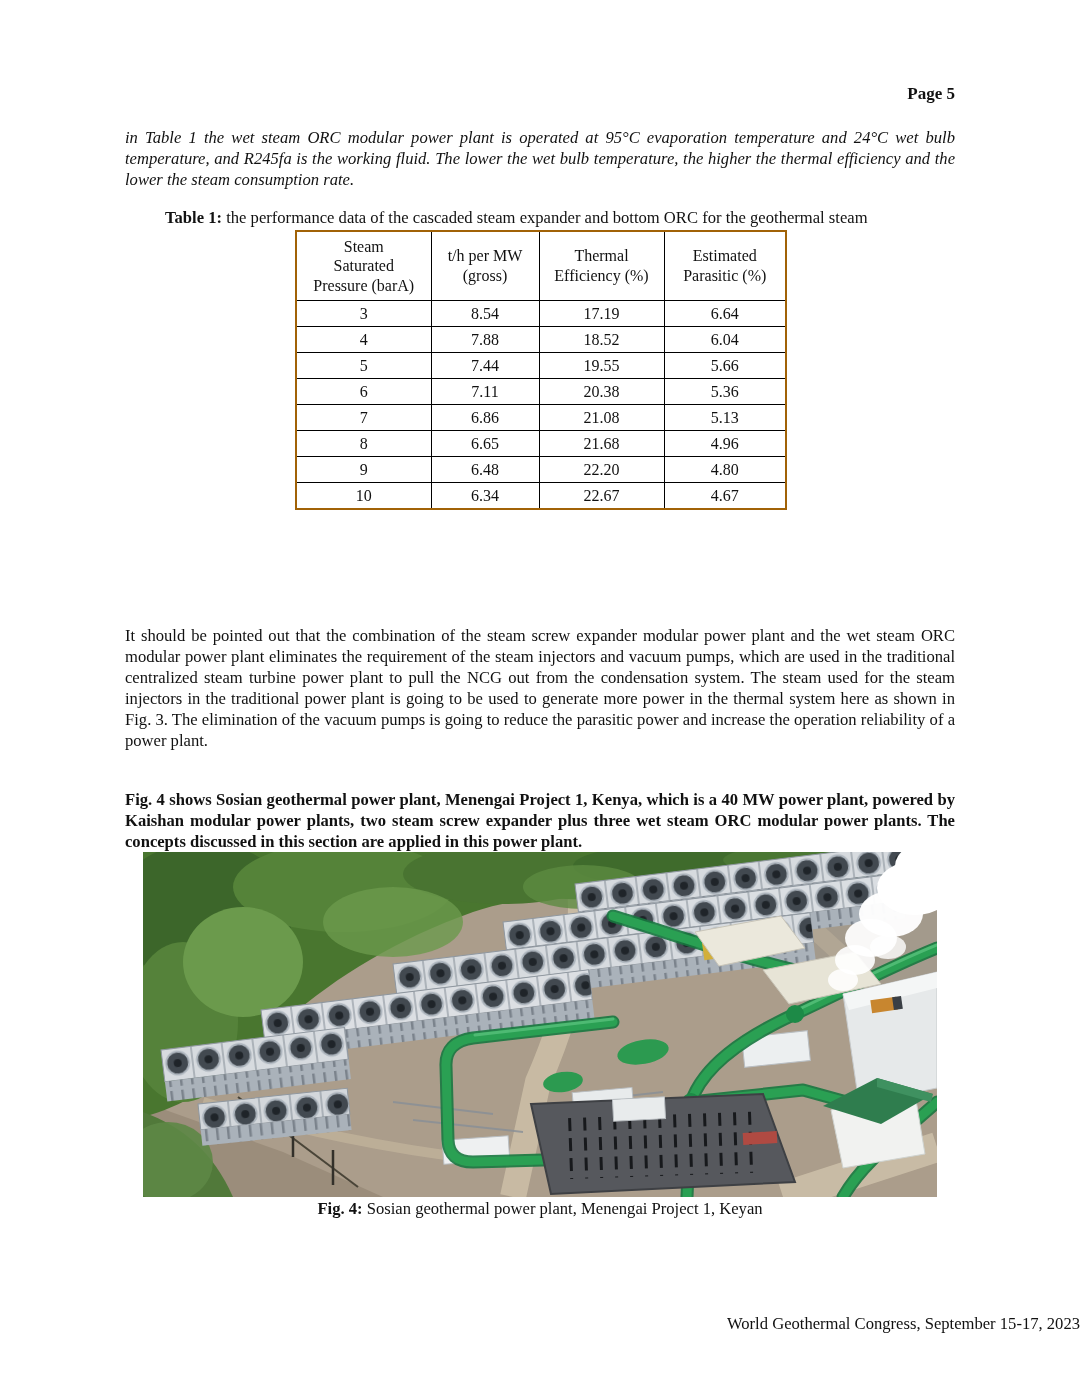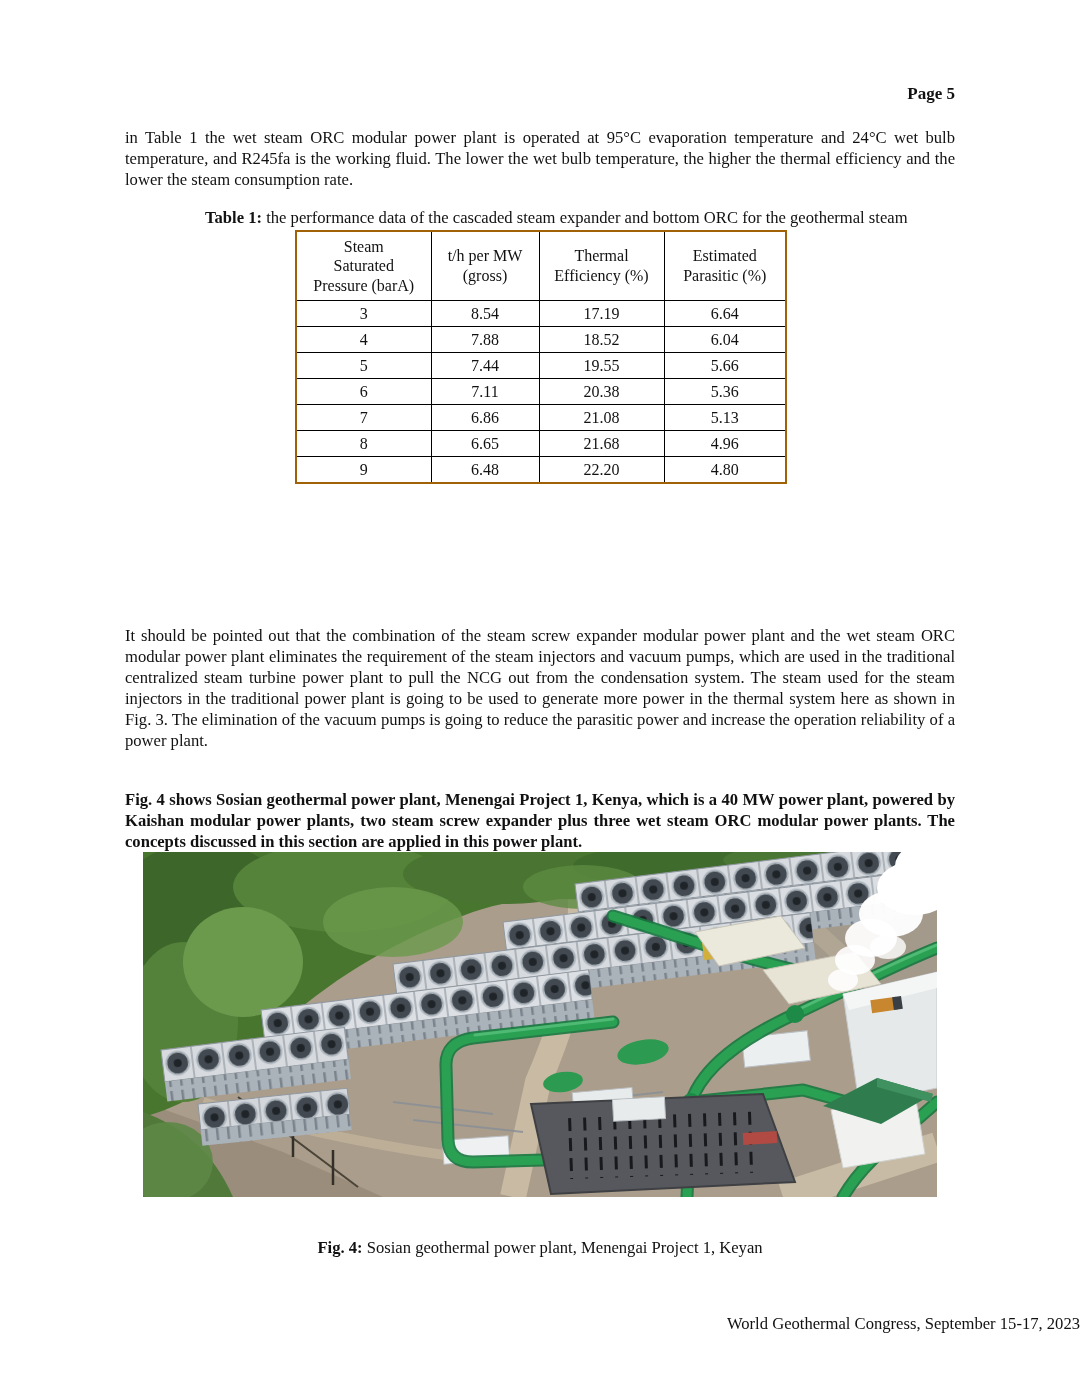--- a/index.html
+++ b/index.html
@@ -13,28 +13,28 @@
   }
   .pageno{
     position:absolute;top:84px;right:125px;
     font-weight:bold;font-size:17px;
   }
   .para{
     position:absolute;left:125px;width:830px;
     font-size:16.6px;line-height:1.26;
     text-align:justify;
   }
-  .p1{top:128px;}
+  .p1{top:128px;font-style:italic;}
   .p2{top:626px;}
   .p3{top:790px;font-weight:bold;}
   .tcaption{
     position:absolute;top:208px;left:165px;width:790px;
     font-size:16.6px;
   }
-  .tcaption b{font-weight:bold;margin-left:40px;}
+  .tcaption b{font-weight:bold;}
   table.perf{
     position:absolute;top:230px;left:295px;
     border-collapse:collapse;
     border:2px solid #a16207;
     font-size:16px;
     table-layout:fixed;
   }
   table.perf th, table.perf td{
     border:1px solid #000;
     text-align:center;vertical-align:middle;
@@ -49,21 +49,21 @@
   table.perf td{height:25px;}
   col.c1{width:135px;} col.c2{width:108px;} col.c3{width:125px;} col.c4{width:122px;}
   figure.photo{
     position:absolute;top:852px;left:143px;margin:0;
     width:794px;height:345px;
     overflow:hidden;
   }
   figure.photo svg{display:block;}
   .figcaption{
     position:absolute;top:1199px;left:0;width:1080px;
-    text-align:center;font-size:16.6px;margin-top:39px;
+    text-align:center;font-size:16.6px;
   }
   .figcaption b{font-weight:bold;}
   .footer{
     position:absolute;top:1314px;left:0;width:1080px;
     text-align:right;font-size:16.6px;
   }
 </style>
 </head>
 <body>
 
@@ -131,20 +131,26 @@
           <td>6.65</td>
           <td>21.68</td>
           <td>4.96</td>
         </tr>
         <tr>
           <td>9</td>
           <td>6.48</td>
           <td>22.20</td>
           <td>4.80</td>
         </tr>
+        <tr>
+          <td>10</td>
+          <td>6.34</td>
+          <td>22.67</td>
+          <td>4.67</td>
+        </tr>
       </tbody>
   </table>
 
   <div class="para p2">It should be pointed out that the combination of the steam screw expander modular power plant and the wet steam ORC modular power plant eliminates the requirement of the steam injectors and vacuum pumps, which are used in the traditional centralized steam turbine power plant to pull the NCG out from the condensation system. The steam used for the steam injectors in the traditional power plant is going to be used to generate more power in the thermal system here as shown in Fig. 3. The elimination of the vacuum pumps is going to reduce the parasitic power and increase the operation reliability of a power plant.</div>
 
   <div class="para p3">Fig. 4 shows Sosian geothermal power plant, Menengai Project 1, Kenya, which is a 40 MW power plant, powered by Kaishan modular power plants, two steam screw expander plus three wet steam ORC modular power plants. The concepts discussed in this section are applied in this power plant.</div>
 
   <figure class="photo">
     <svg width="794" height="345" viewBox="0 0 794 345" xmlns="http://www.w3.org/2000/svg">
       <defs>

